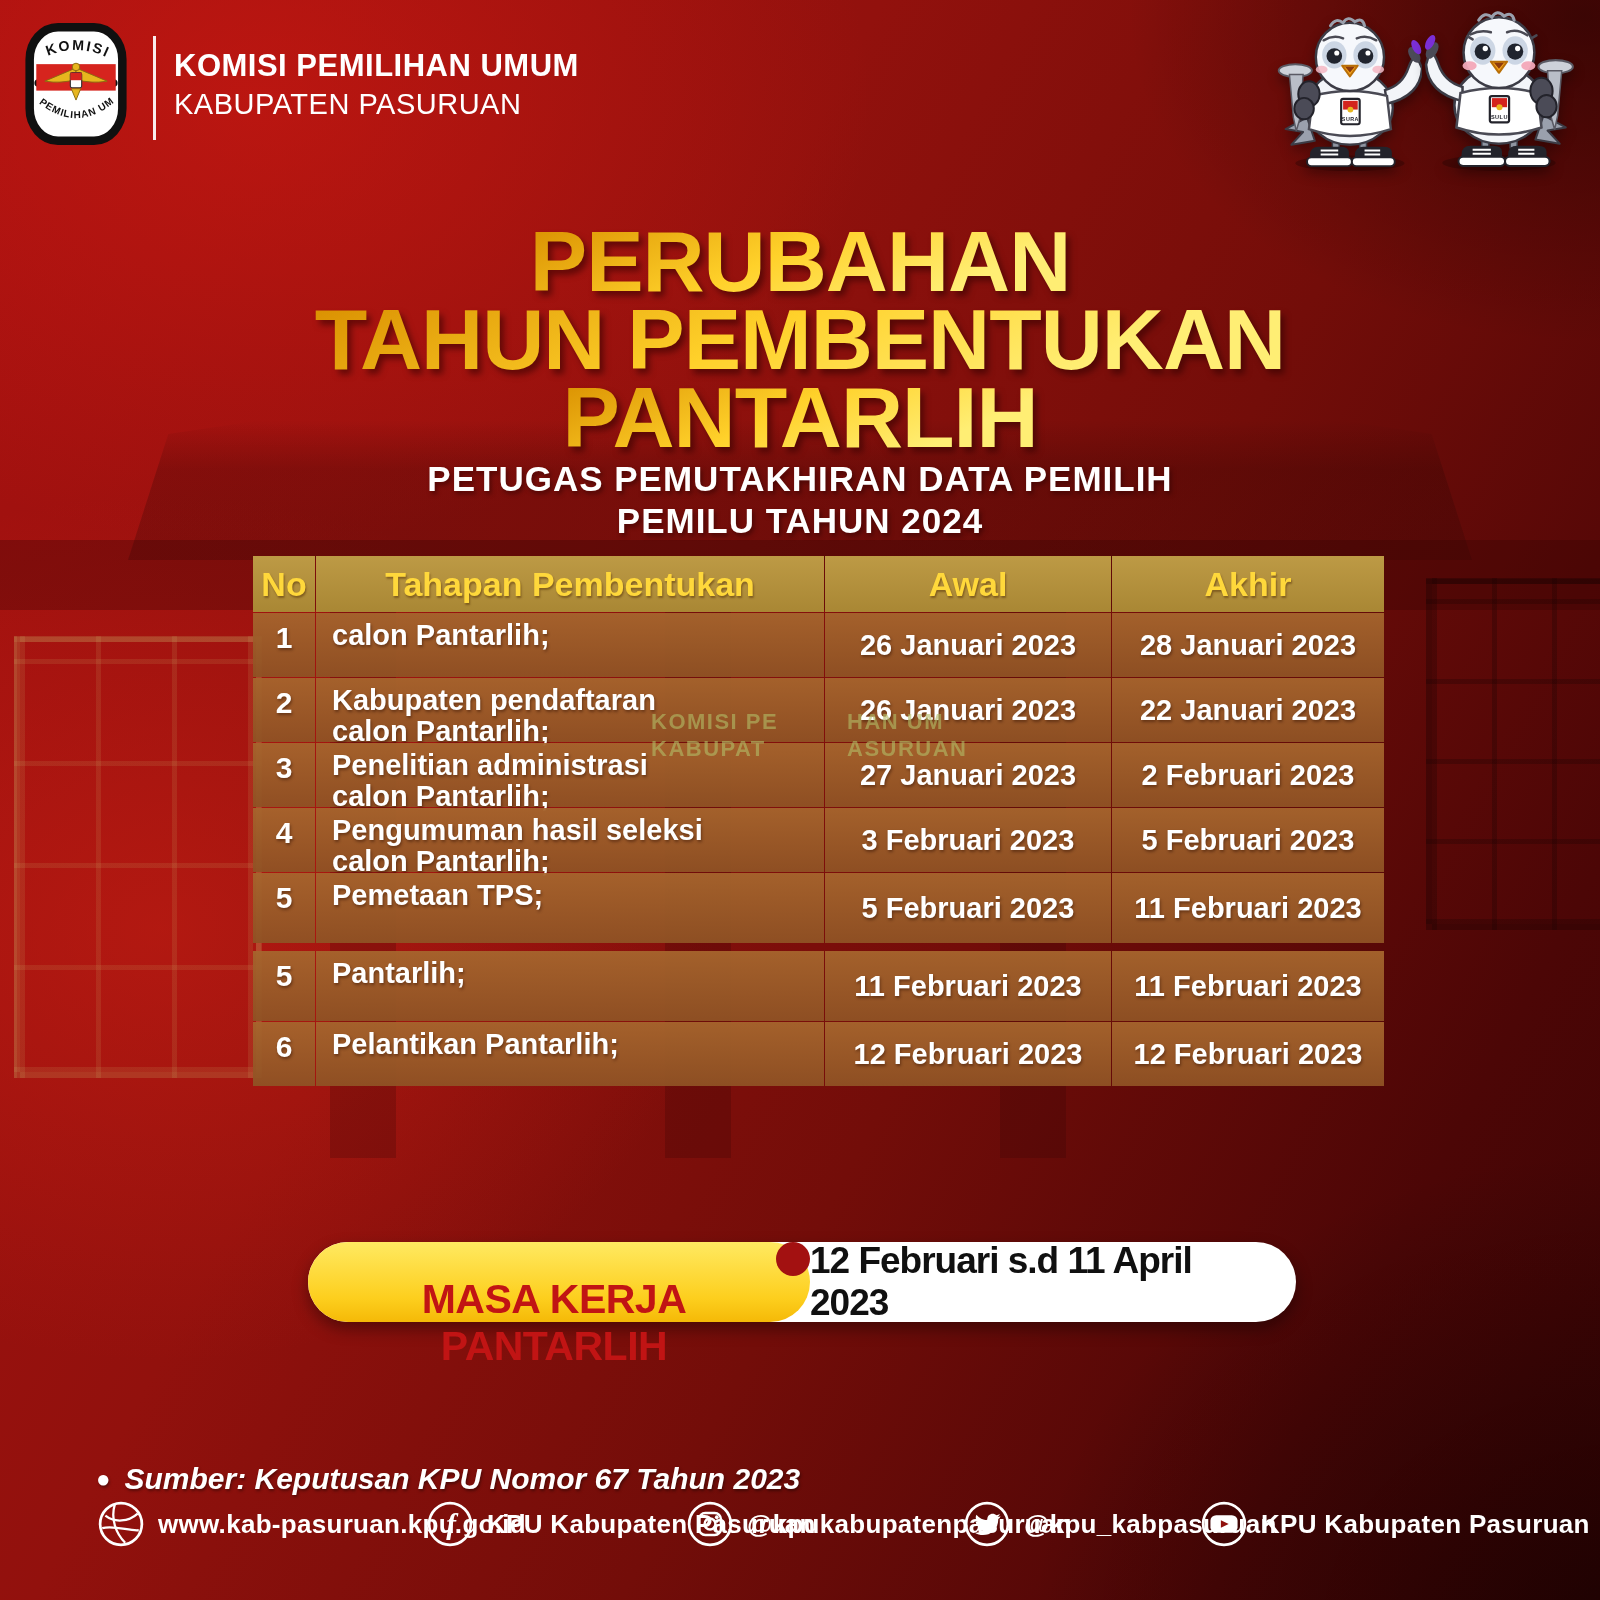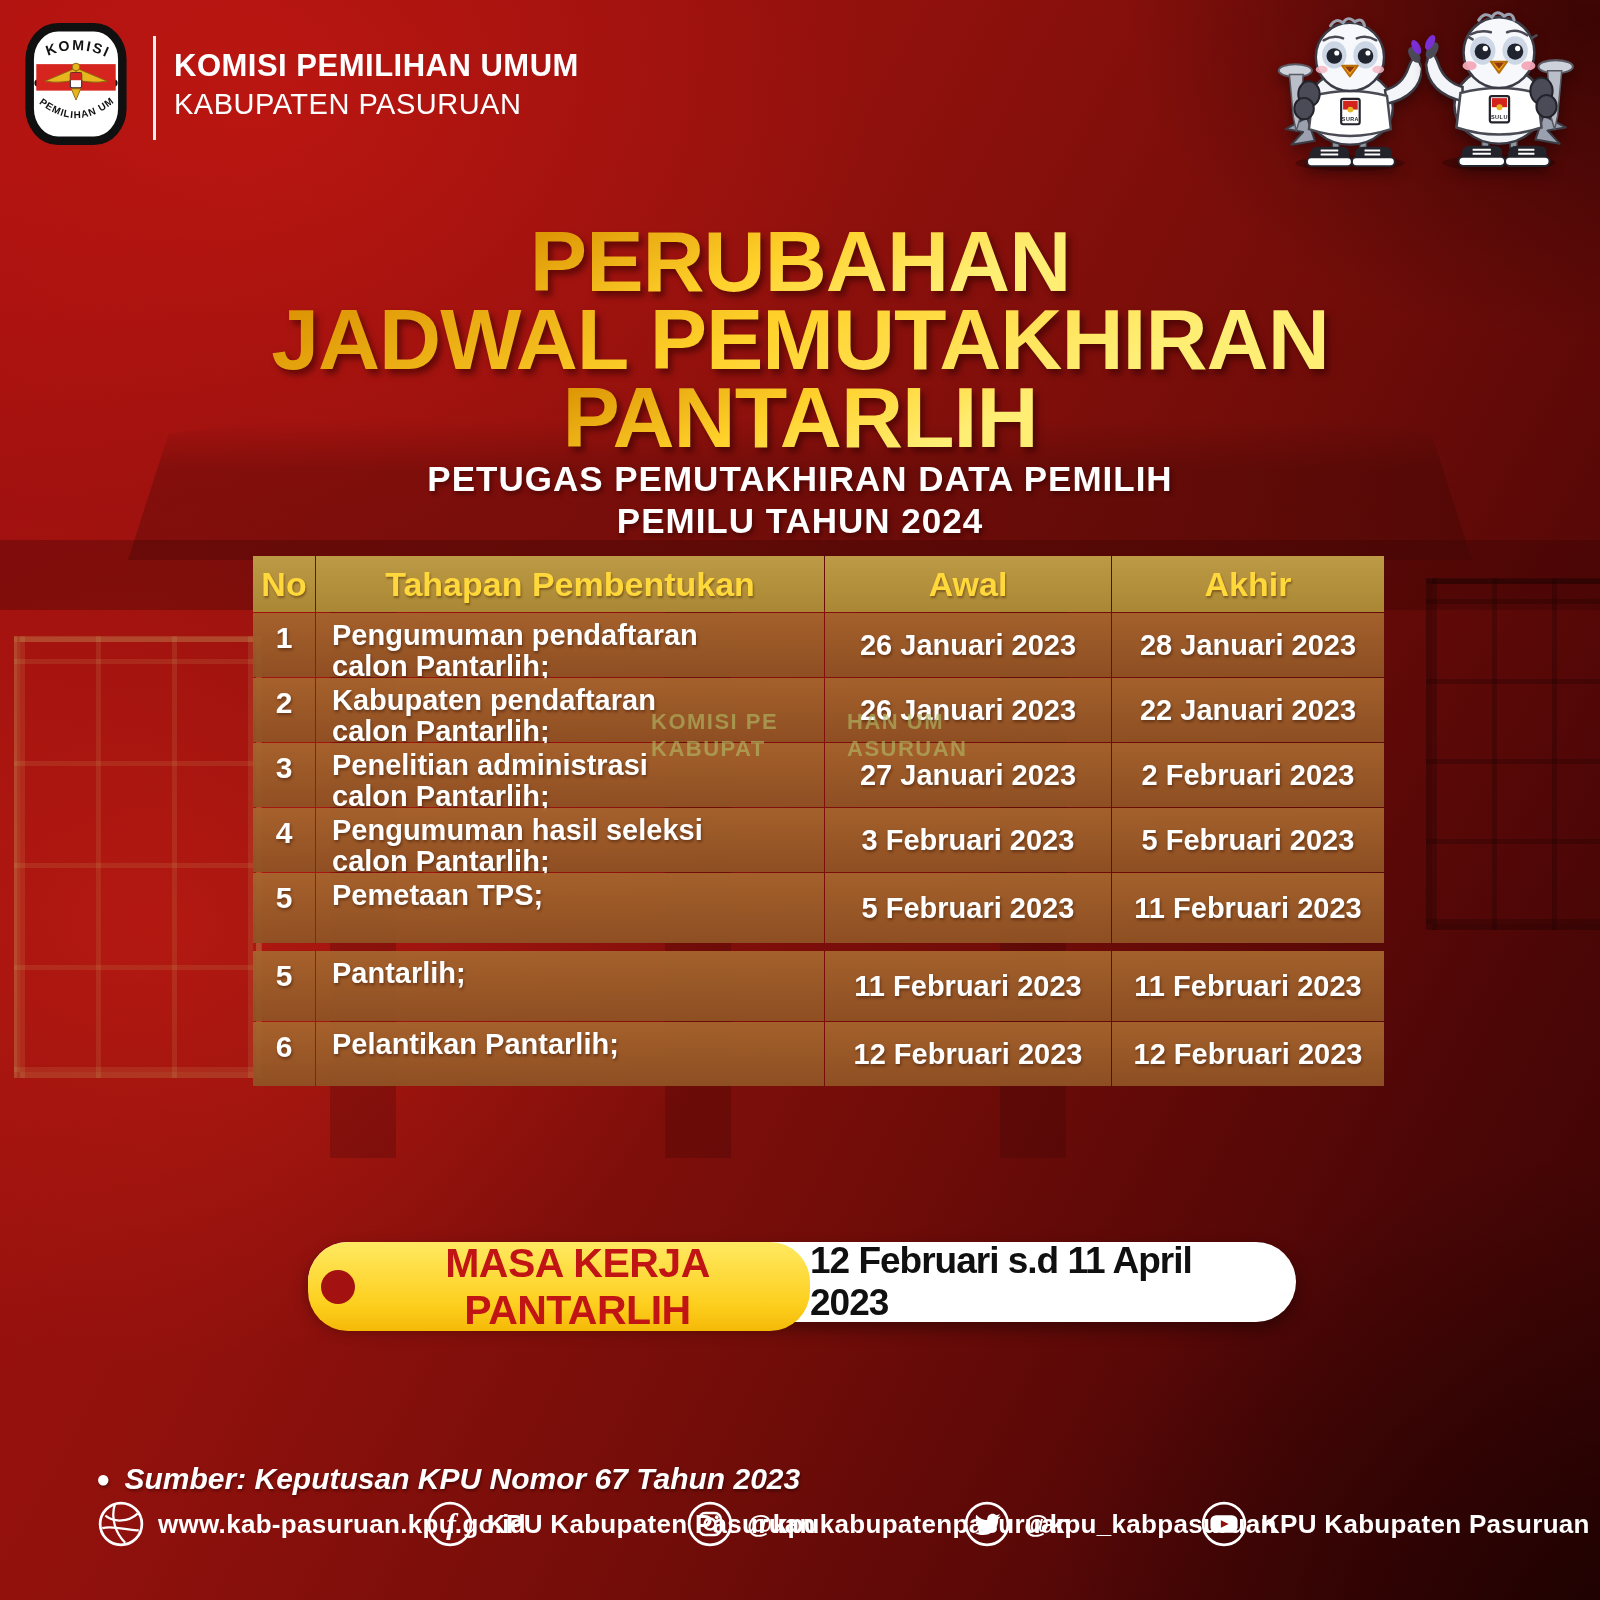--- a/index.html
+++ b/index.html
@@ -60,23 +60,23 @@
     font-size:29px;line-height:31px;}
   .td.date{display:flex;align-items:center;justify-content:center;font-size:29px;}
   .row-spacer{grid-column:1/-1;height:6px;}
   .wm{position:absolute;z-index:3;pointer-events:none;color:rgba(178,188,102,.62);
     font-size:22px;font-weight:bold;letter-spacing:1.5px;line-height:27px;}
   .wm.wm1{left:398px;top:152px;}
   .wm.wm2{left:594px;top:152px;}
   
   .pill{position:absolute;left:308px;top:1242px;width:988px;height:80px;border-radius:40px;
     background:#fff;box-shadow:0 7px 16px rgba(0,0,0,.38);}
-  .pill-yellow{position:absolute;left:0;top:0;width:502px;height:89px;border-radius:40px;
+  .pill-yellow{position:absolute;left:0;top:0;width:502px;height:80px;border-radius:40px;
     background:linear-gradient(180deg,#ffe961 0%,#fdcf1e 70%,#f5b907 100%);
-    display:flex;align-items:center;}
+    display:flex;align-items:flex-end;flex-direction:column;}
   .pill-dot{width:34px;height:34px;border-radius:50%;background:#a31111;margin-left:13px;flex:0 0 auto;}
   .pill-label{flex:1;text-align:center;color:#c11414;font-size:41px;font-weight:bold;
     letter-spacing:-.5px;padding-right:10px;}
   .pill-value{position:absolute;left:502px;right:18px;top:0;height:80px;
     display:flex;align-items:center;justify-content:center;color:#101010;
     font-size:37px;font-weight:bold;letter-spacing:-1px;}
   
   .source{position:absolute;left:96px;top:1462px;color:#fff;font-size:30px;font-weight:bold;
     font-style:italic;display:flex;align-items:center;gap:14px;text-shadow:1px 2px 3px rgba(0,0,0,.4);}
   .source .dot{font-style:normal;font-size:24px;}
@@ -192,37 +192,36 @@
     <circle cx="58.5" cy="40" r="2.6" fill="#fff"></circle>
       <circle cx="90.5" cy="40" r="2.6" fill="#fff"></circle>
     <ellipse cx="43" cy="57" rx="7" ry="4.5" fill="#f3a8b8" opacity=".95"></ellipse>
     <ellipse cx="101" cy="57" rx="7" ry="4.5" fill="#f3a8b8" opacity=".95"></ellipse>
     <path d="M64,53 h16 l-8,11 z" fill="#f7a51d" stroke="#b96f07" stroke-width="2" stroke-linejoin="round"></path>
     <path d="M67,54 h10 l-5,6 z" fill="#8c3a0d"></path>
   </svg>
 
   <div class="title">
     <span class="tl">PERUBAHAN</span><br>
-    <span class="tl">JADWAL PEMUTAKHIRAN</span><br>
+    <span class="tl">TAHUN PEMBENTUKAN</span><br>
     <span class="tl">PANTARLIH</span>
   </div>
   <div class="subtitle">
     <div>PETUGAS PEMUTAKHIRAN DATA PEMILIH</div>
     <div>PEMILU TAHUN 2024</div>
   </div>
 
   <div class="schedule">
     <div class="th">No</div>
     <div class="th">Tahapan Pembentukan</div>
     <div class="th">Awal</div>
     <div class="th">Akhir</div>
 
     <div class="td no">1</div>
     <div class="td tah">
-        <span>Pengumuman pendaftaran</span>
         <span>calon Pantarlih;</span>
       </div>
     <div class="td date">26 Januari 2023</div>
     <div class="td date">28 Januari 2023</div>
 
     <div class="td no">2</div>
     <div class="td tah">
         <span>Kabupaten pendaftaran</span>
         <span>calon Pantarlih;</span>
       </div>

